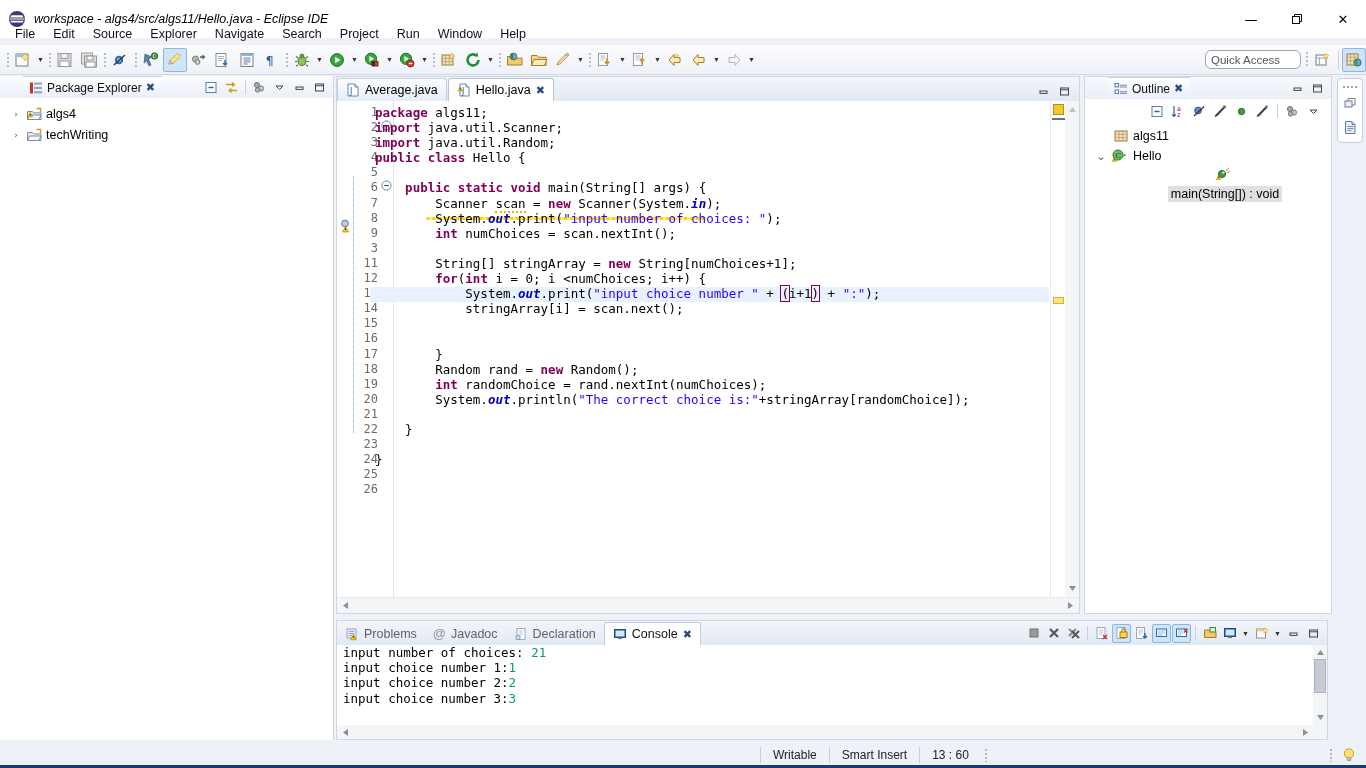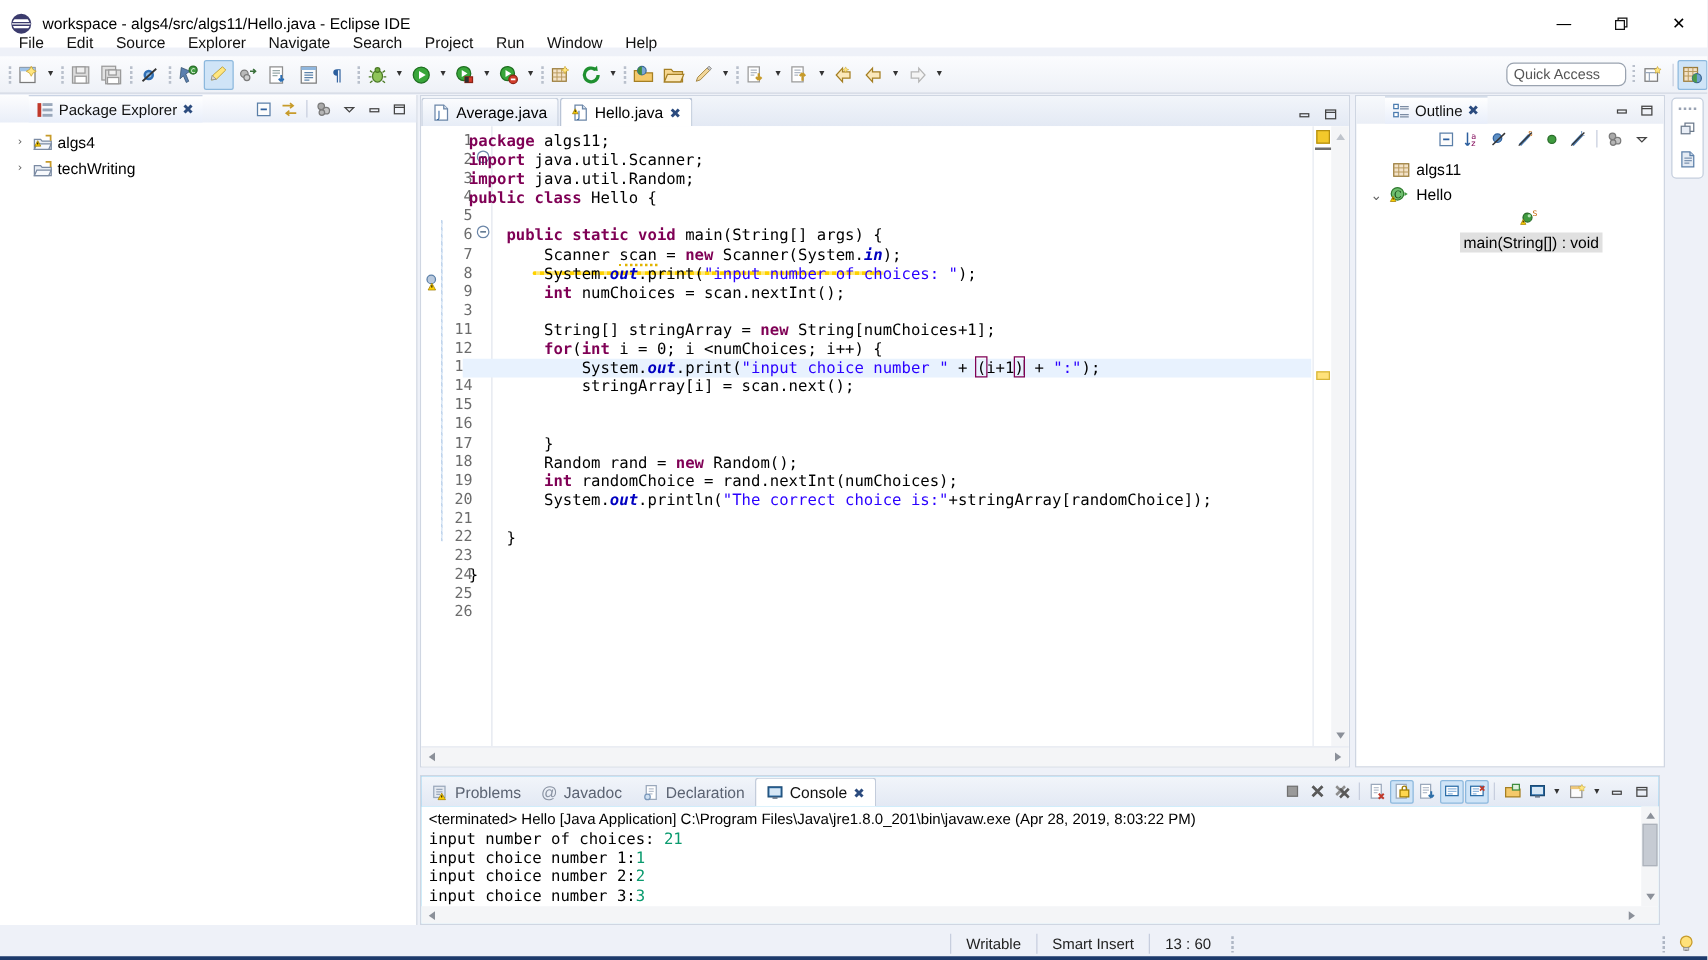--- a/index.html
+++ b/index.html
@@ -8,21 +8,21 @@
     font-family: "Liberation Sans", sans-serif;
     font-size: 12px;
     color:#000;
     background:#f0f0f0;
   }
   .app { position:relative; width:1366px; height:768px; background:#eef1f8; }
 
   
   .titlebar {
     position:absolute; left:0; top:0; width:1366px; height:38px;
-    background:#ffffff; display:flex; align-items:center;
+    background:#ffffff; display:flex; align-items:center;font-style:italic;
   }
   .title-icon { margin-left:8px; width:18px; height:18px; display:block; }
   .title-text { margin-left:8px; font-size:12.5px; color:#000; }
   .win-btns { position:absolute; right:0; top:0; height:38px; display:flex; }
   .win-btn {
     width:46px; height:38px; display:flex; align-items:center; justify-content:center;
     font-size:13px; color:#000; font-family:"DejaVu Sans", sans-serif;
   }
 
   
@@ -876,21 +876,20 @@
         <div class="vbtn">
           <svg width="13" height="13" viewBox="0 0 13 13">
               <rect x="2.5" y="3" width="8" height="7" fill="none" stroke="#444"></rect>
               <path d="M2.5 4.8h8" stroke="#444"></path>
             </svg>
         </div>
       </div>
     </div>
 
     <div class="cons-body">
-      <div class="cons-hdr" style="padding:3px 4px 1px 6px;">&lt;terminated&gt; Hello [Java Application] C:\Program Files\Java\jre1.8.0_201\bin\javaw.exe (Apr 28, 2019, 8:03:22 PM)</div>
       <div id="conslines" style="padding-left:6px;">
           <div class="cons-line"><span>input number of choices: </span><span class="cons-input">21</span></div>
           <div class="cons-line"><span>input choice number 1:</span><span class="cons-input">1</span></div>
           <div class="cons-line"><span>input choice number 2:</span><span class="cons-input">2</span></div>
           <div class="cons-line"><span>input choice number 3:</span><span class="cons-input">3</span></div>
         </div>
 
       <div class="cons-vscroll">
         <div style="position:absolute;left:3px;top:4px;">
           <svg width="9" height="7" viewBox="0 0 9 7">

